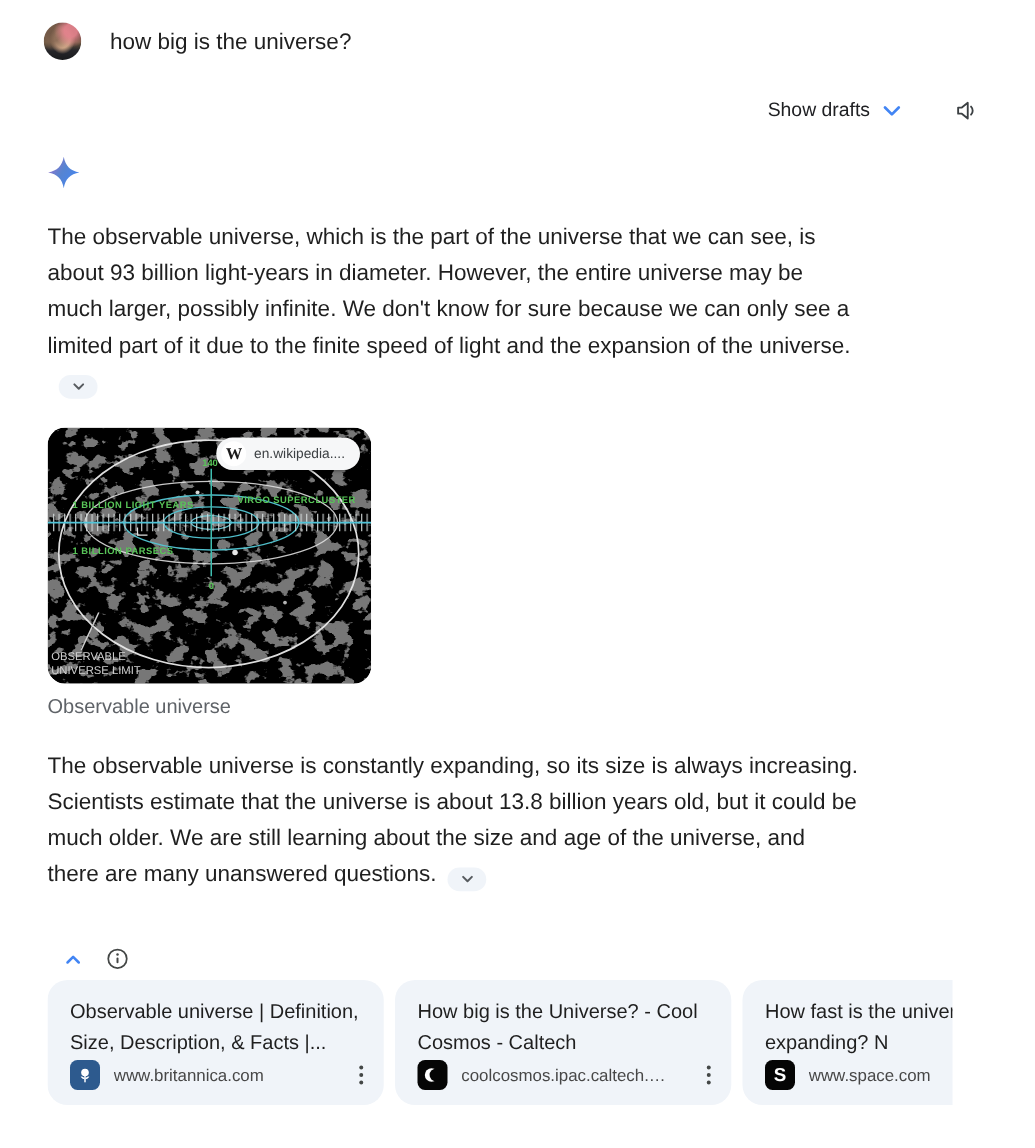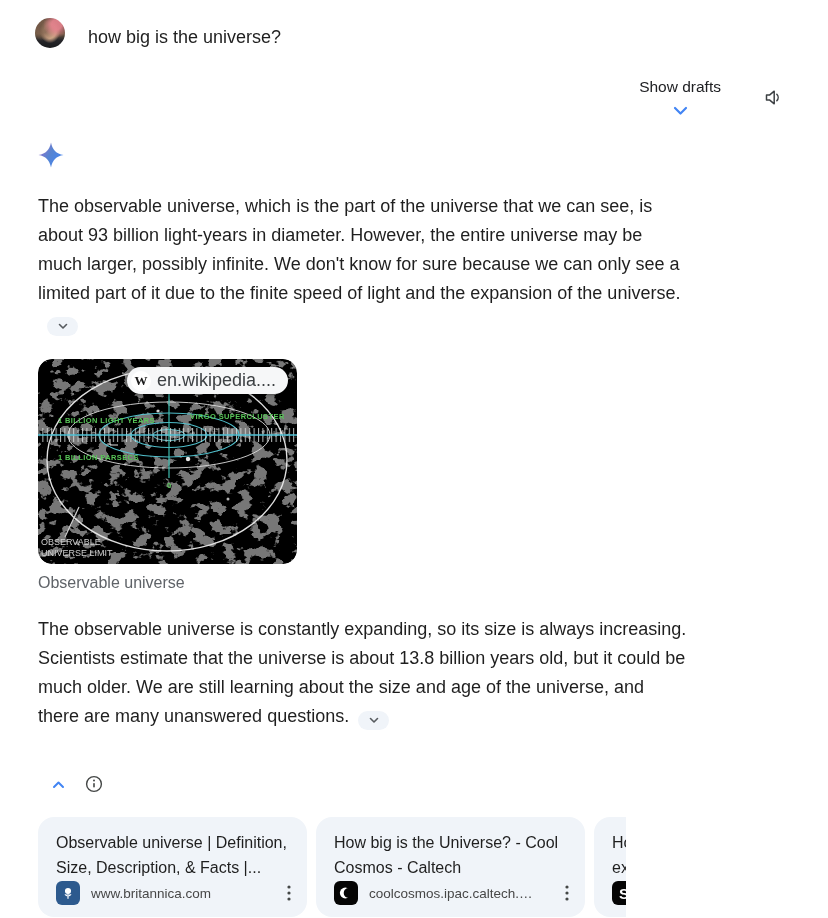--- a/index.html
+++ b/index.html
@@ -3,35 +3,35 @@
 <meta charset="utf-8">
 <style>
   * { box-sizing: border-box; margin: 0; padding: 0; }
   html, body { background: #ffffff; }
   body {
     width: 828px; height: 918px; overflow: hidden; position: relative;
     font-family: "Liberation Sans", sans-serif; color: #1f1f1f;
   }
 
   
-  .question-row { display: flex; align-items: flex-end; gap: 23px; padding: 18px 44px 0 35px; }
+  .question-row { display: flex; align-items: center; gap: 23px; padding: 18px 44px 0 35px; }
   .avatar {
     width: 30px; height: 30px; border-radius: 50%; flex: 0 0 30px;
     background:
       radial-gradient(circle at 72% 22%, rgba(226,130,140,.95) 0 16%, rgba(226,130,140,0) 42%),
       radial-gradient(circle at 24% 30%, rgba(130,100,80,.8) 0 20%, rgba(130,100,80,0) 45%),
       radial-gradient(ellipse 34% 40% at 50% 44%, #c9a183 0 60%, rgba(201,161,131,0) 100%),
       linear-gradient(180deg, #4a3a2c 0%, #33291f 28%, #6b573f 52%, #26262a 74%, #191a1d 100%);
   }
   .question-text { font-size: 18px; color: #1f1f1f; }
 
   
   .drafts-row { display: flex; align-items: center; justify-content: flex-end; padding: 30px 44px 0 0; }
   .show-drafts-btn { display: inline-flex; align-items: center; gap: 10px; background: none; border: 0; cursor: pointer;
-    font-family: inherit; font-size: 15.5px; font-weight: 500; color: #202124; flex-direction: column; }
+    font-family: inherit; font-size: 15.5px; font-weight: 500; color: #202124; }
   .speaker-btn { background: none; border: 0; cursor: pointer; margin-left: 42px; display: inline-flex; }
 
   
   .response { display: flex; align-items: flex-start; gap: 24px; padding: 22px 44px 0 38px; flex-direction: column; }
   .sparkle { flex: 0 0 26px; margin-top: 4px; }
   .content { width: 652px; }
 
   .content p { font-size: 18px; line-height: 29px; color: #1f1f1f; }
   .expand-pill {
     display: inline-flex; align-items: center; justify-content: center;
@@ -46,33 +46,33 @@
     position: absolute; top: 8px; right: 9px;
     display: inline-flex; align-items: center; gap: 6px;
     background: #f6f7f8; border-radius: 14px; padding: 3px 12px 3px 4px;
     box-shadow: 0 1px 3px rgba(0,0,0,.35); cursor: pointer;
   }
   .wiki-badge {
     width: 20px; height: 20px; border-radius: 50%; background: #ffffff;
     display: inline-flex; align-items: center; justify-content: center;
     font-family: "Liberation Serif", serif; font-size: 13px; font-weight: 700; color: #1a1a1a;
   }
-  .source-chip-label { font-size: 18px; color: #3c4043; }
+  .source-chip-label { font-size: 11px; color: #3c4043; }
   figcaption { margin-top: 10px; font-size: 16px; color: #5f6368; }
 
   .para-2 { margin-top: 23px; }
 
   
   .sources-row { margin-top: 44px; display: flex; align-items: center; }
   .sources-title { font-size: 16px; font-weight: 500; color: #1f1f1f; }
   .sources-collapse { background: none; border: 0; cursor: pointer; margin-left: 14px; display: inline-flex; }
   .info-btn { background: none; border: 0; cursor: pointer; margin-left: 20px; display: inline-flex; }
 
   
-  .cards-viewport { margin-top: 24px; width: 588px; overflow: hidden; }
+  .cards-viewport { margin-top: 8px; width: 724px; overflow: hidden; }
   .cards-track { display: flex; gap: 9px; width: max-content; }
   .card {
     width: 269px; min-width: 269px; height: 100px; background: #f0f4f9; border-radius: 16px;
     padding: 13px 14px 12px 18px; display: flex; flex-direction: column; cursor: pointer;
   }
   .card-title { font-size: 16px; line-height: 25px; font-weight: 500; color: #1f1f1f;
     overflow: hidden; display: -webkit-box; -webkit-line-clamp: 2; -webkit-box-orient: vertical; }
   .card-bottom { margin-top: auto; display: flex; align-items: center; gap: 11px; }
   .favicon { width: 24px; height: 24px; border-radius: 6px; flex: 0 0 24px;
     display: inline-flex; align-items: center; justify-content: center; overflow: hidden; }

